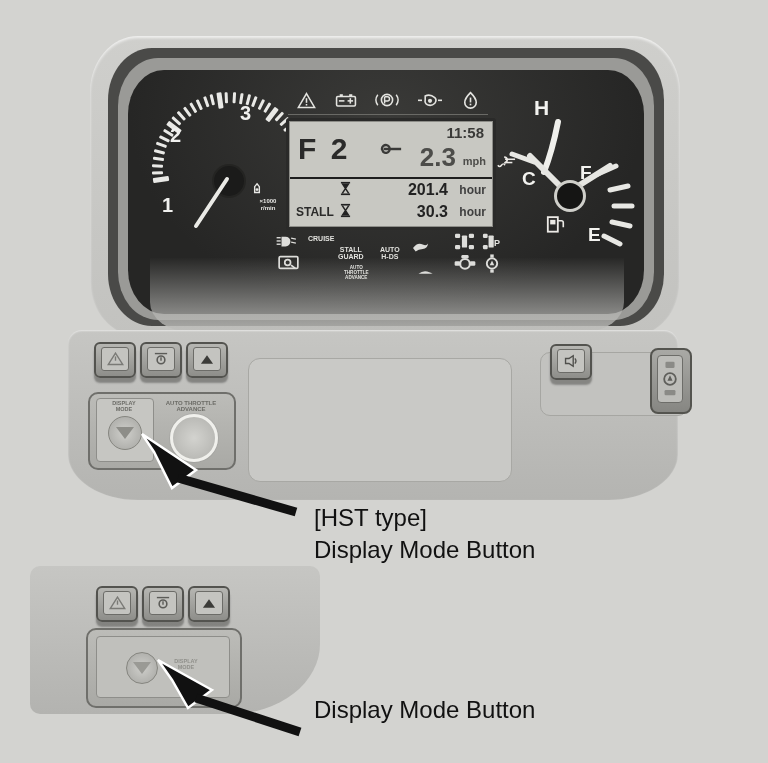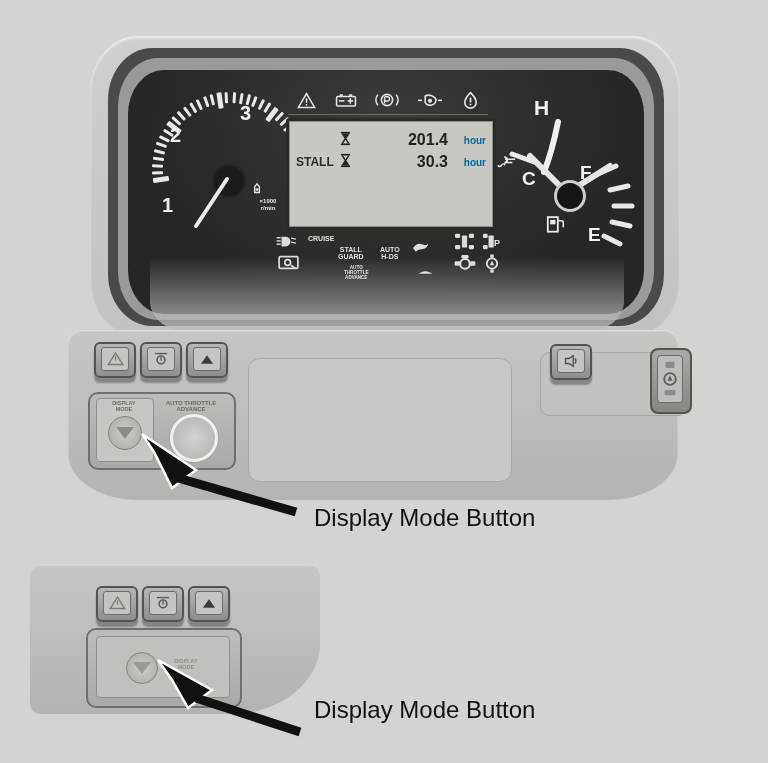--- a/index.html
+++ b/index.html
@@ -81,21 +81,21 @@
     color:#4d4d4a;
   }
   .lcd-mph{position:absolute;right:6px;top:33px;font-size:11px;font-weight:700;color:#4d4d4a;}
   .lcd-wrench{position:absolute;left:84px;top:20px;}
   .lcd-row{
     position:relative;height:22px;display:flex;align-items:center;
   }
   .lcd-lbl{position:absolute;left:6px;font-size:12px;font-weight:700;color:#2b2b2a;}
   .lcd-hg{position:absolute;left:50px;top:2px;}
   .lcd-val{position:absolute;right:44px;font-size:16px;font-weight:700;color:#222;}
-  .lcd-unit{position:absolute;right:6px;font-size:10px;font-weight:700;color:#0369a1;}
+  .lcd-unit{position:absolute;right:6px;font-size:12px;font-weight:700;color:#404040;}
 
   
   .warnstrip{
     left:288px;top:86px;width:200px;height:28px;
     display:flex;align-items:center;justify-content:space-around;
     border-bottom:1px solid #6a6a66;
   }
   .warnstrip svg{display:block;}
 
   
@@ -292,21 +292,33 @@
       <svg width="17" height="18" viewBox="0 0 20 22">
         <path d="M10 2 C5 7 3 10 3 14 a7 7 0 0 0 14 0 c0 -4 -2 -7 -7 -12 Z" fill="none" stroke="#e4e4e0" stroke-width="2"></path>
         <rect x="9" y="8" width="2" height="6" fill="#e4e4e0"></rect>
         <rect x="9" y="15.5" width="2" height="2" fill="#e4e4e0"></rect>
       </svg>
     </span>
   </div>
 
   <div class="abs lcd-frame">
     <div class="lcd">
-      <div class="lcd-row" style="margin-top:7px;">
+      <div class="lcd-top">
+        <div class="lcd-gear">F 2</div>
+        <span class="lcd-wrench">
+          <svg width="28" height="14" viewBox="0 0 32 16">
+            <path d="M9 8 a4.5 4.5 0 1 1 1.6 3.4 L9 8 Z" fill="none" stroke="#3a3a38" stroke-width="2.6"></path>
+            <rect x="11" y="6.6" width="20" height="2.8" fill="#3a3a38"></rect>
+          </svg>
+        </span>
+        <div class="lcd-time">11:58</div>
+        <div class="lcd-speed">2.3</div>
+        <div class="lcd-mph">mph</div>
+      </div>
+      <div class="lcd-row" style="margin-top:0;">
         <span class="lcd-hg">
           <svg width="11" height="15" viewBox="0 0 12 16">
             <rect x="1" y="0.8" width="10" height="1.8" fill="#222"></rect>
             <rect x="1" y="13.4" width="10" height="1.8" fill="#222"></rect>
             <path d="M2.5 2.6 L9.5 13.4 M9.5 2.6 L2.5 13.4" stroke="#222" stroke-width="1.6"></path>
             <path d="M2.5 2.6 h7 l-3.5 5 Z" fill="#222"></path>
           </svg>
         </span>
         <span class="lcd-val">201.4</span>
         <span class="lcd-unit">hour</span>
@@ -560,19 +572,20 @@
   <svg class="arrow" style="left:0;top:0;" width="768" height="763">
 
     <path d="M196 470 L142 434 L154 452 L172 488 Z" fill="#111" stroke="#fff" stroke-width="2.5"></path>
     <path d="M178 478 L296 512" stroke="#111" stroke-width="9" stroke-linecap="butt"></path>
 
     <path d="M212 690 L158 660 L172 680 L188 708 Z" fill="#111" stroke="#fff" stroke-width="2.5"></path>
     <path d="M196 698 L300 732" stroke="#111" stroke-width="9" stroke-linecap="butt"></path>
   </svg>
 
   <div class="caption" style="left:314px;top:502px;">
+    <div>[HST type]</div>
     <div>Display Mode Button</div>
   </div>
   <div class="caption" style="left:314px;top:694px;">
     <div>Display Mode Button</div>
   </div>
 
 </div>
 
 </body></html>

